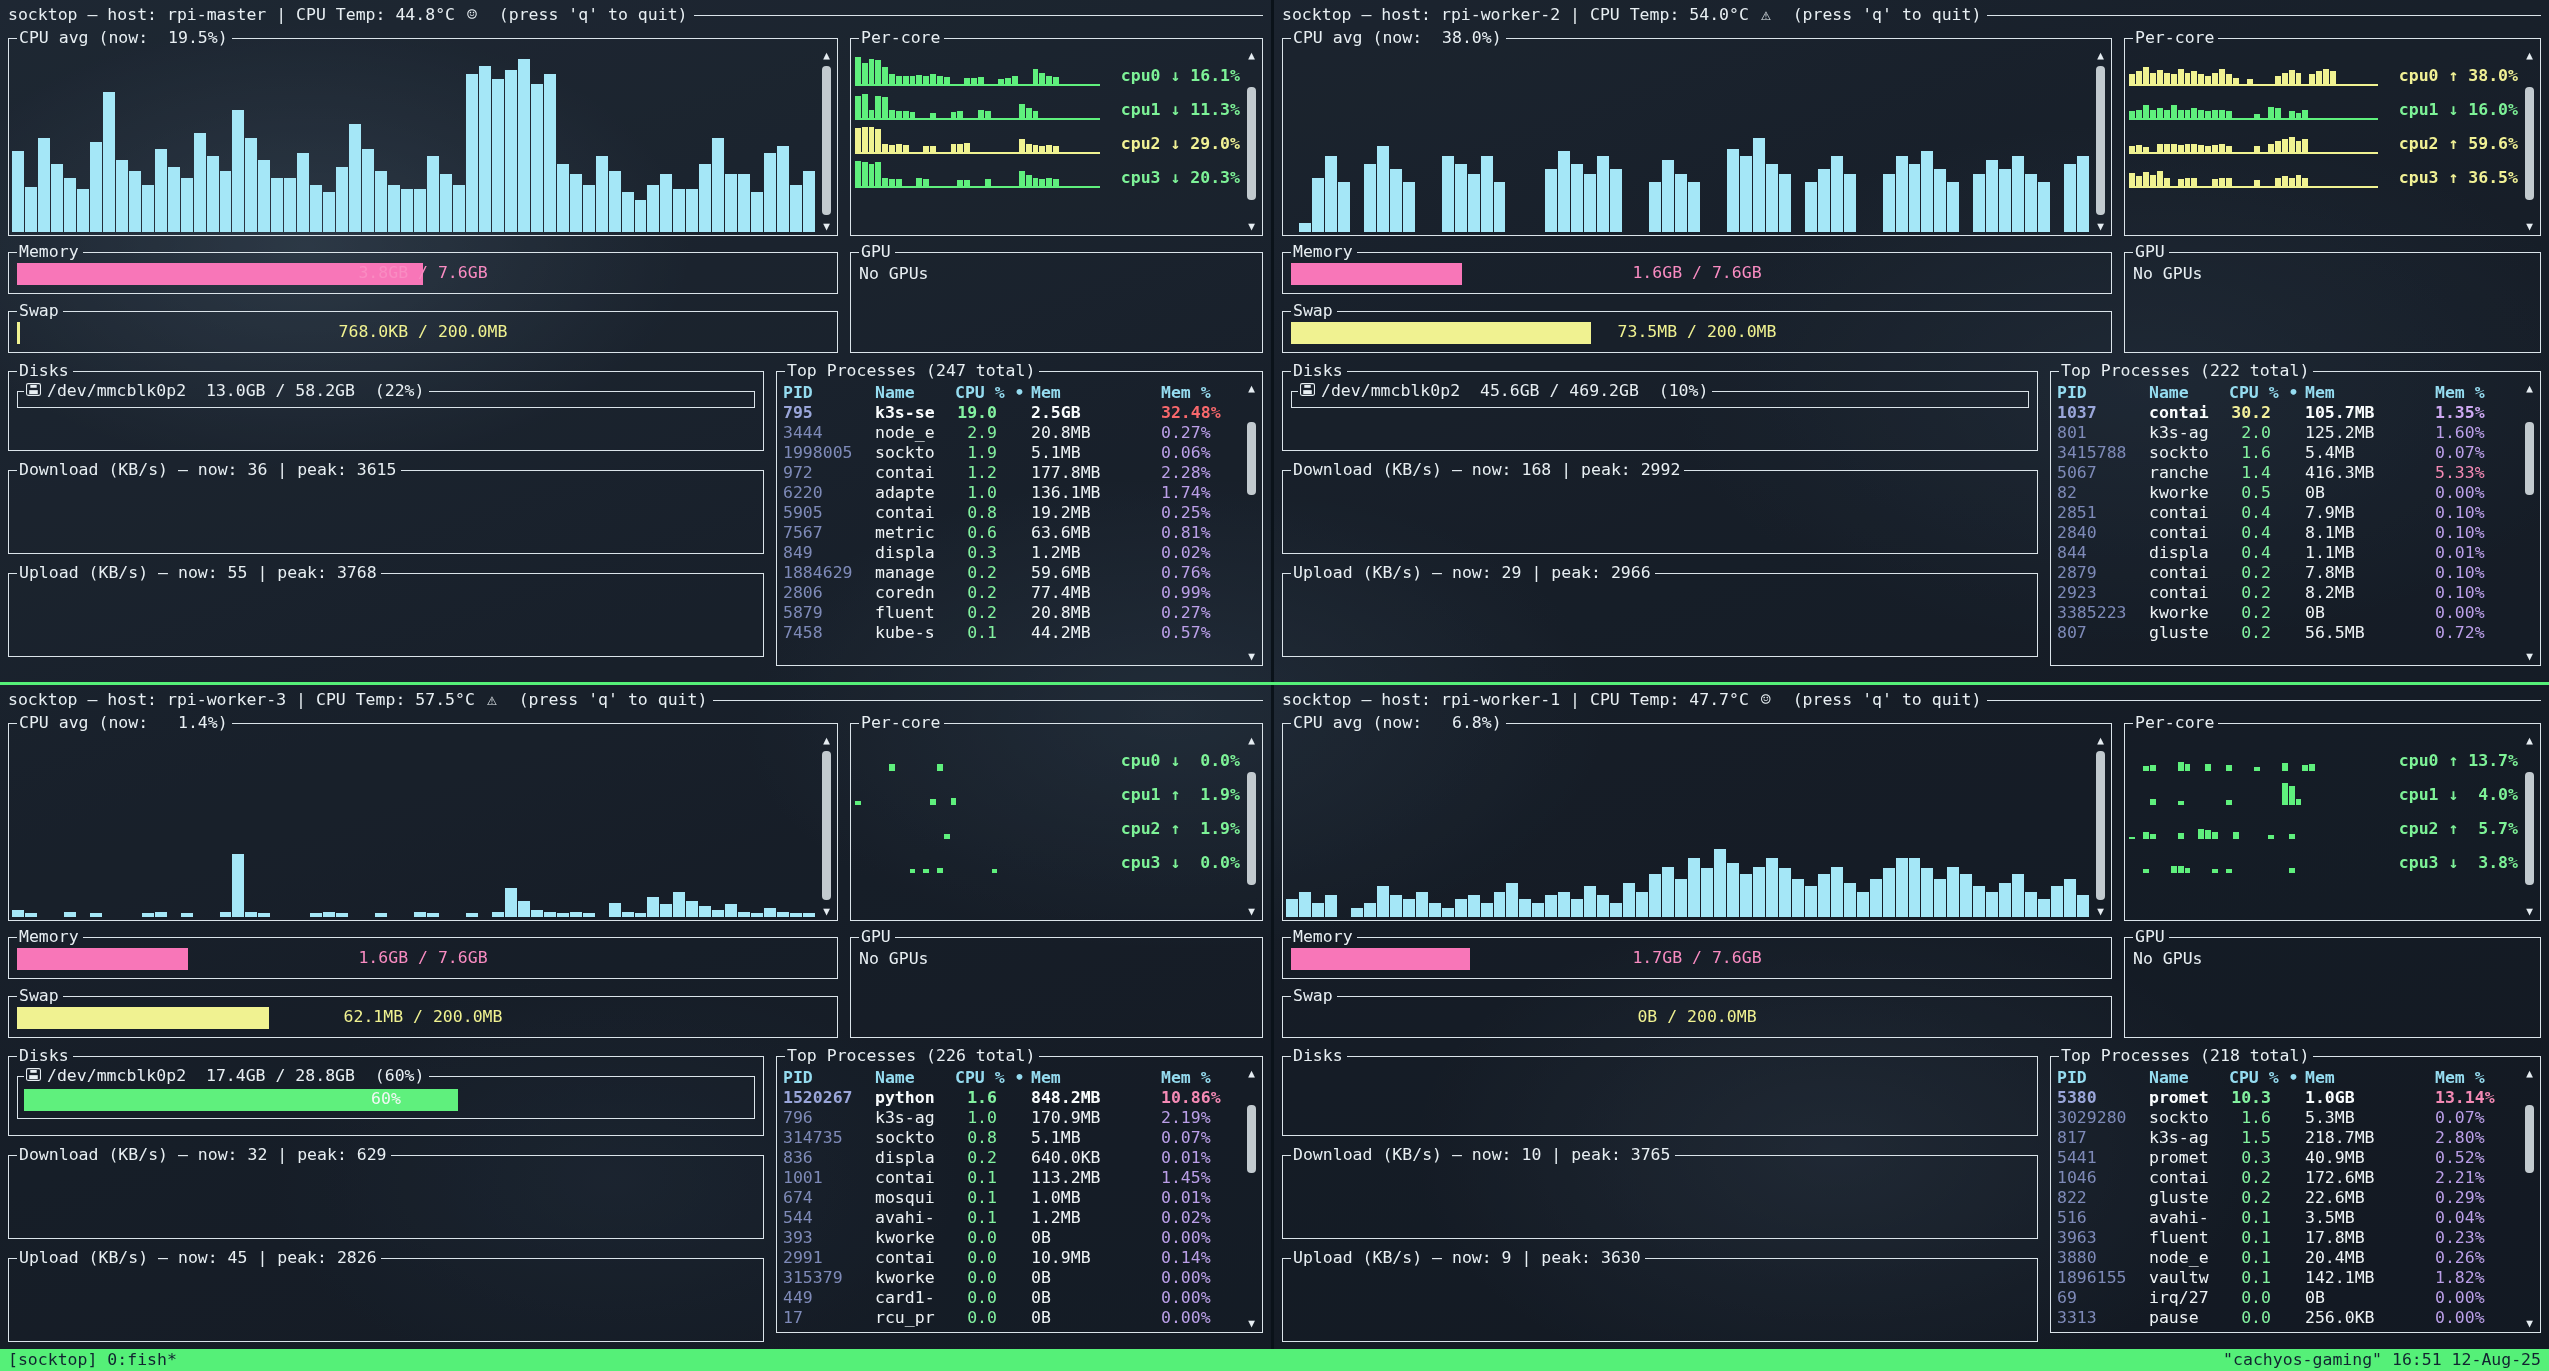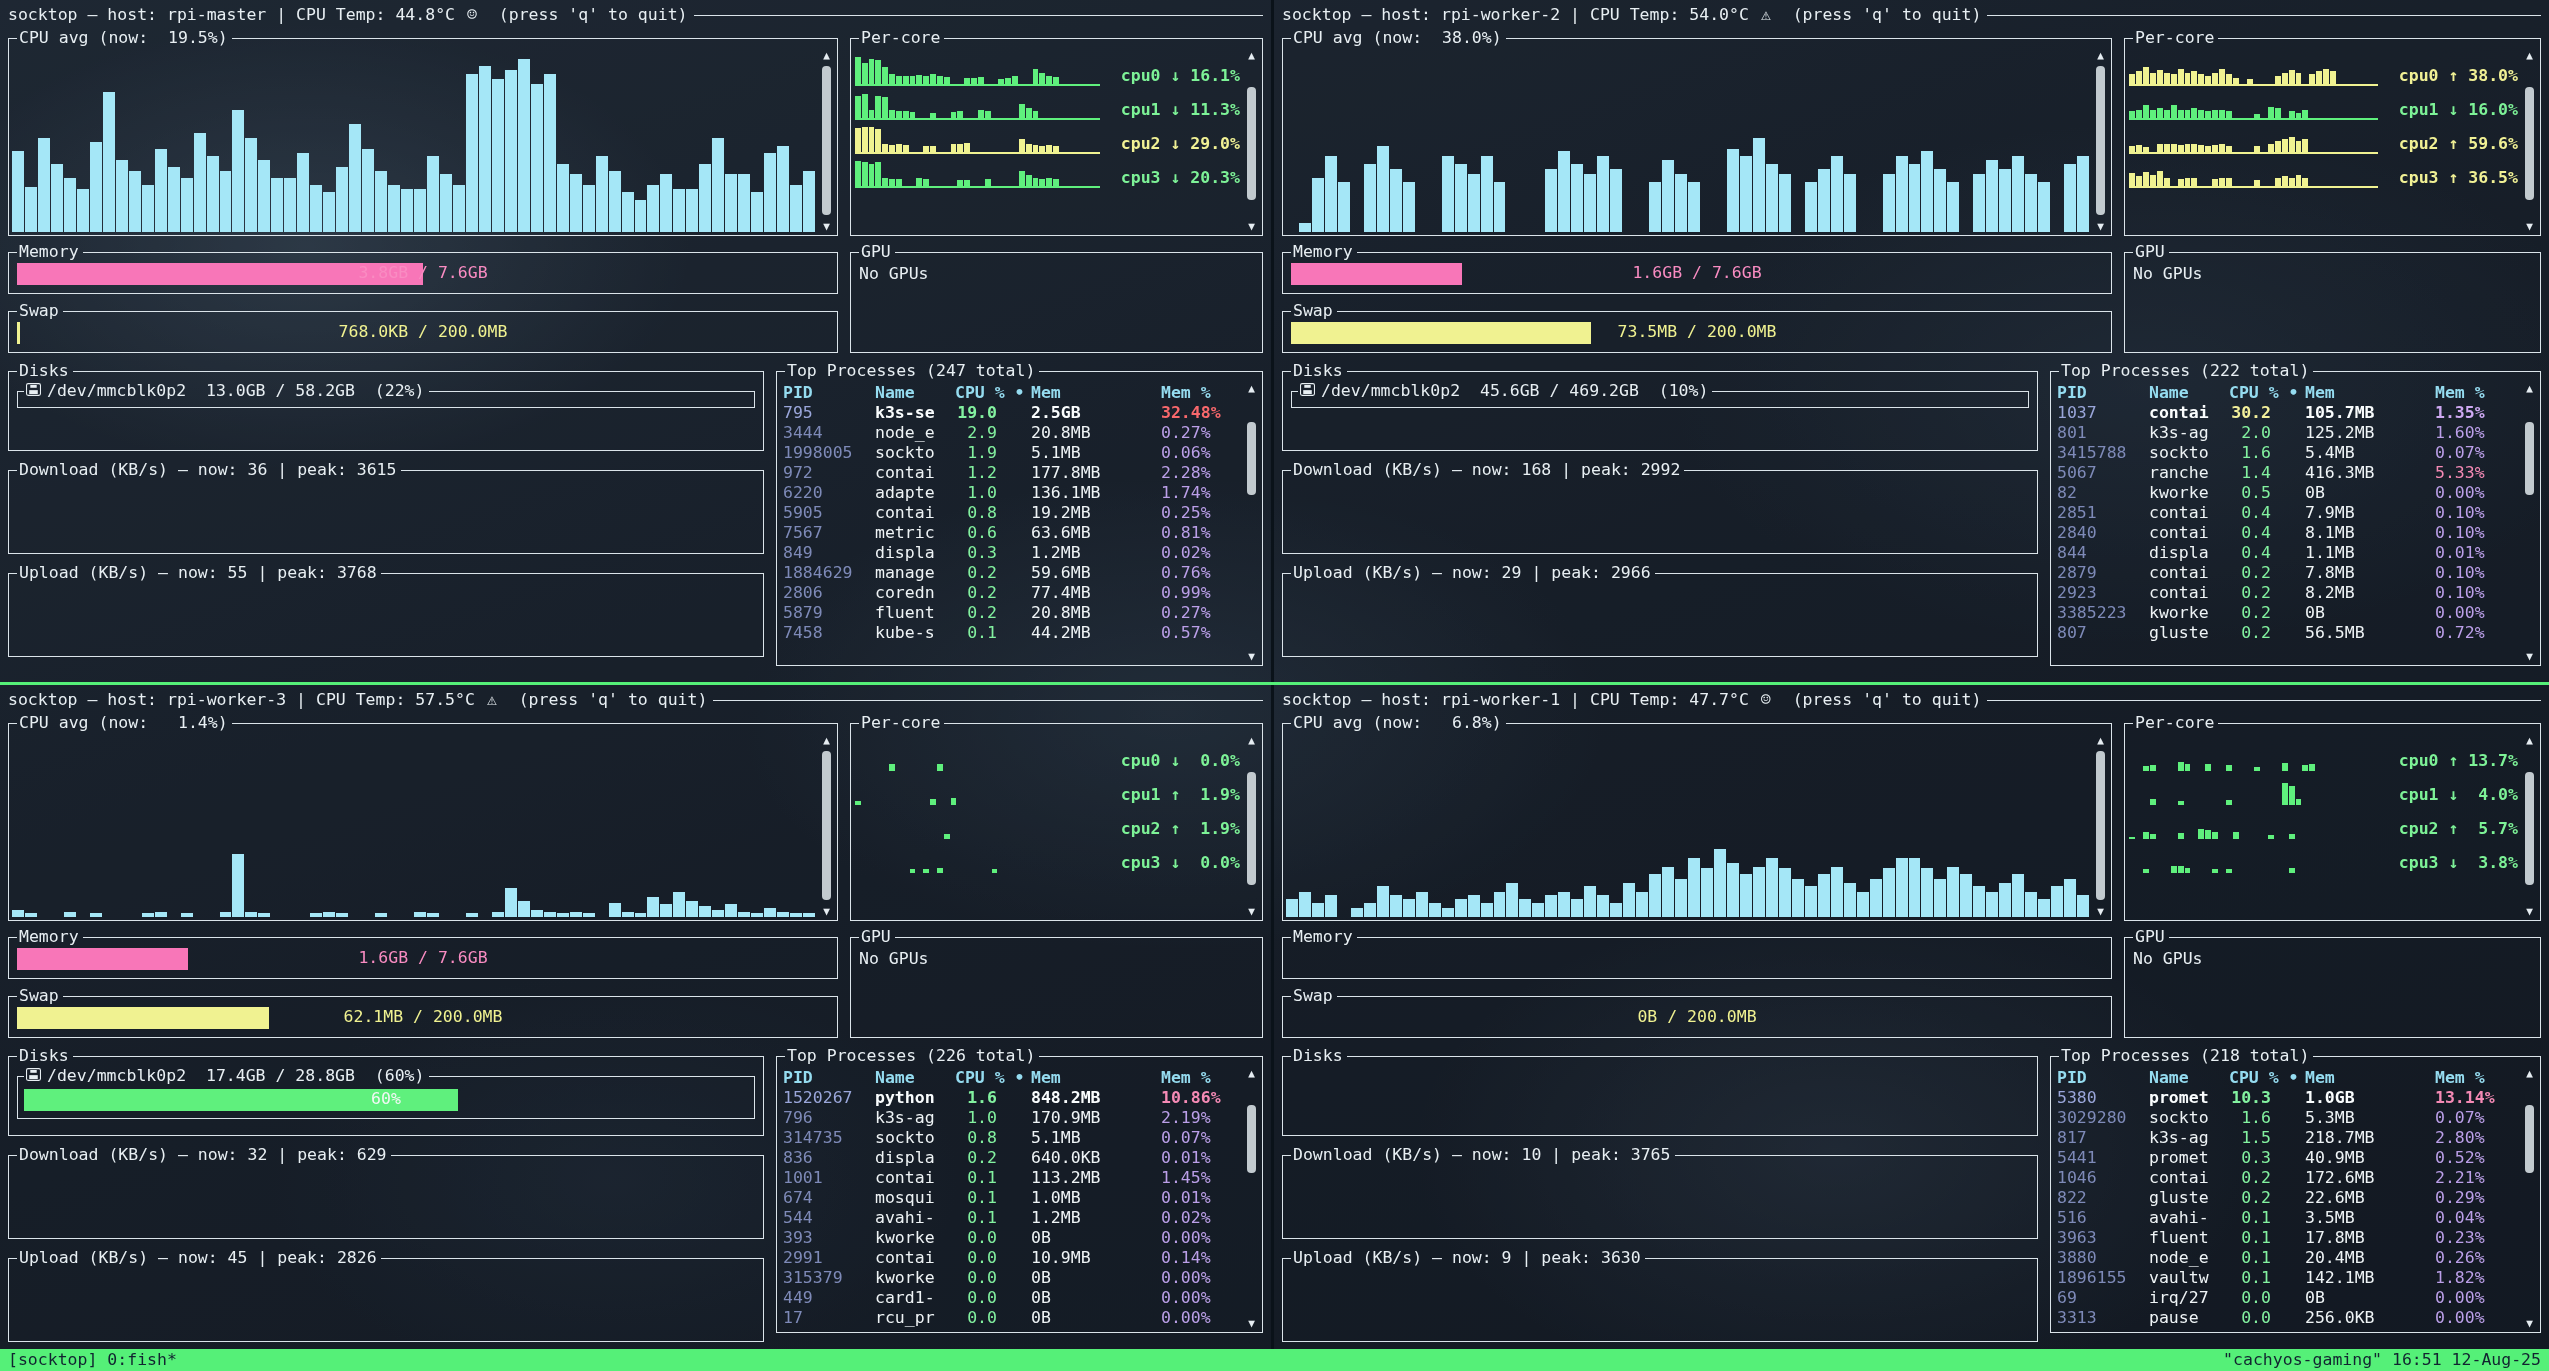--- a/index.html
+++ b/index.html
@@ -89,21 +89,21 @@
   .prow-line{display:grid;grid-template-columns:92px 80px 56px 134px auto;height:20px;white-space:pre;}
   .prow-line .c-cpu{text-align:right;padding-right:14px;}
   .prow-line .c-mem{padding-left:20px;}
   .prow-line .c-memp{padding-left:16px;}
   .prow-line.header{color:var(--cyan);font-weight:bold;}
   .prow-line.header .c-cpu{text-align:left;}
   .c-pid{color:var(--pid);}
   .c-name{color:#eff4f6;}
   .c-cpu{color:var(--cpu-green);}
   .c-mem{color:#eff4f6;}
-  .prow-line.first .c-pid{color:#9aa6da;font-weight:normal;}
+  .prow-line.first .c-pid{color:#9aa6da;font-weight:bold;}
   .prow-line.first .c-name,.prow-line.first .c-mem{font-weight:bold;color:#fafdfe;}
   .prow-line.first .c-cpu,.prow-line.first .c-memp{font-weight:bold;}
 </style>
 </head>
 <body>
 
 <div class="layout">
   <div class="prow top">
     <div class="pane" id="pane-0">
         <div class="ptitle"><span>socktop — host: rpi-master | CPU Temp: 44.8°C </span><span class="temp-icon">☺</span><span>  (press 'q' to quit)</span><div class="tline"></div></div>
@@ -1585,20 +1585,24 @@
               <div class="up">▲</div>
               <div class="thumb"></div>
               <div class="down">▼</div>
             </div>
           </fieldset>
         </div>
         <div class="r2">
           <div class="leftcol">
             <fieldset class="box box-mem">
               <legend>Memory</legend>
+              <div class="meter">
+                <div class="fill" style="width: 22%; background: var(--bar-pink);"></div>
+                <div class="mtext mem-text">1.7GB / 7.6GB</div>
+              </div>
             </fieldset>
             <fieldset class="box box-swap">
               <legend>Swap</legend>
               <div class="meter">
                 <div class="fill" style="width: 0%; background: var(--bar-yellow);"></div>
                 <div class="mtext swap-text">0B / 200.0MB</div>
               </div>
             </fieldset>
           </div>
           <fieldset class="box box-gpu">

